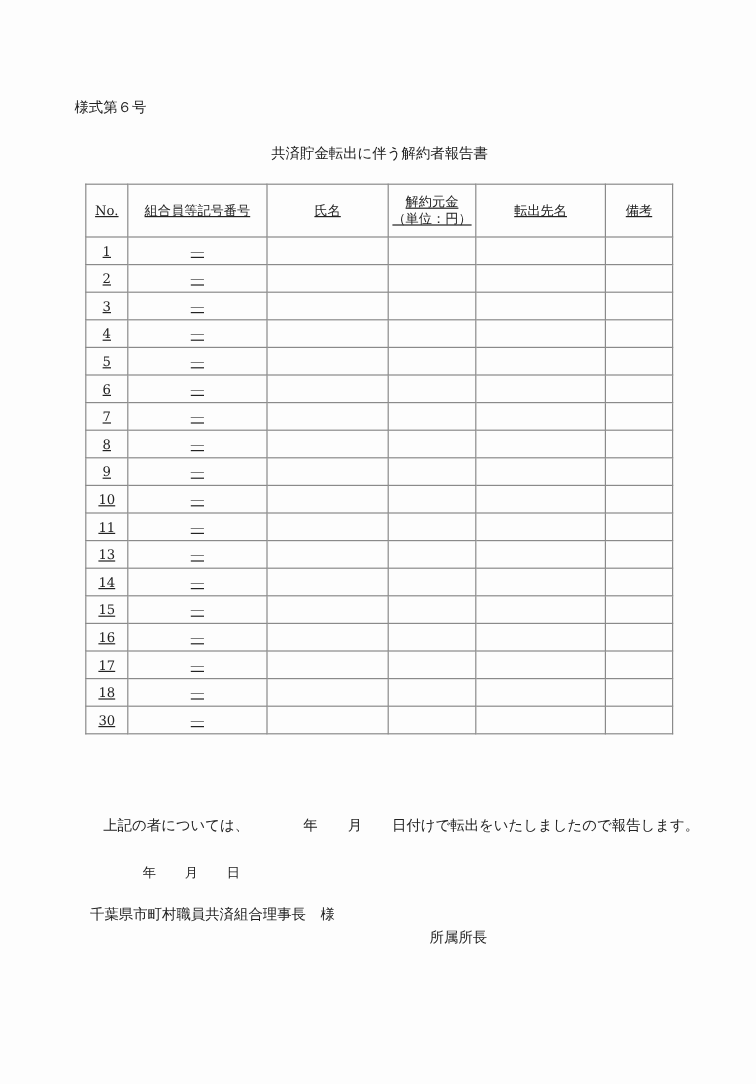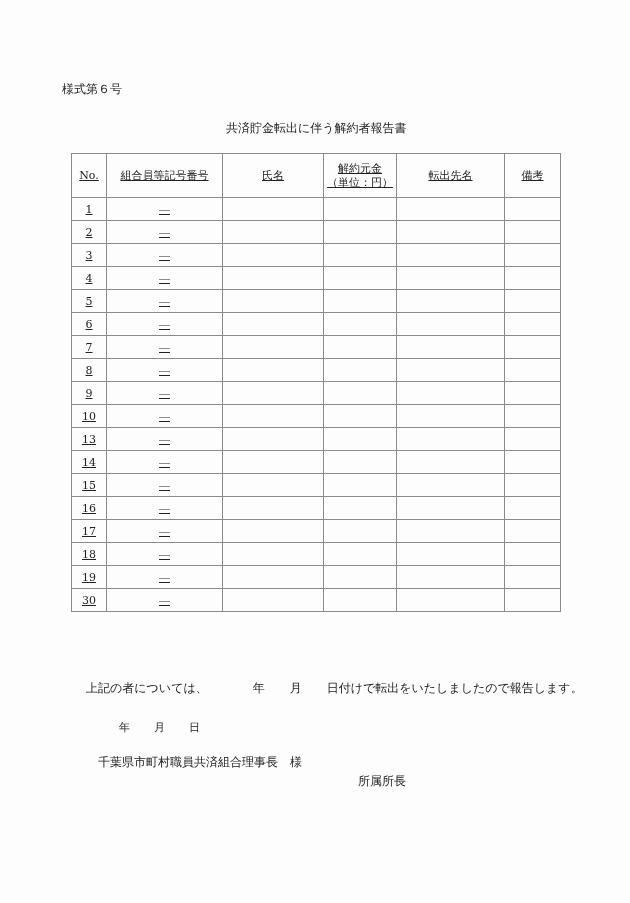--- a/index.html
+++ b/index.html
@@ -16,21 +16,21 @@
   }
   table.report td, table.report th {
     border:1px solid #8a8a8a; padding:0; text-align:center; font-weight:normal;
     overflow:hidden;
   }
   table.report th { height:43px; line-height:14px; }
   table.report td { height:22px; }
   .dash { color:#666; }
   .body-text { left:86px; top:680px; font-size:12px; }
   .date-line { left:119px; top:720px; font-size:11px; }
-  .addressee { left:98px; top:754px; font-size:12px; }
+  .addressee { left:75px; top:754px; font-size:12px; }
   .sender { left:358px; top:773px; font-size:12px; }
   .gap { display:inline-block; }
 </style>
 </head>
 <body>
 
 <div class="abs form-no">様式第６号</div>
 <div class="abs title">共済貯金転出に伴う解約者報告書</div>
 
 <table class="report">
@@ -130,20 +130,28 @@
       </tr>
       <tr>
         <td>10</td>
         <td class="dash">―</td>
         <td></td>
         <td></td>
         <td></td>
         <td></td>
       </tr>
       <tr>
+        <td>11</td>
+        <td class="dash">―</td>
+        <td></td>
+        <td></td>
+        <td></td>
+        <td></td>
+      </tr>
+      <tr>
         <td>13</td>
         <td class="dash">―</td>
         <td></td>
         <td></td>
         <td></td>
         <td></td>
       </tr>
       <tr>
         <td>14</td>
         <td class="dash">―</td>
@@ -171,28 +179,20 @@
       <tr>
         <td>17</td>
         <td class="dash">―</td>
         <td></td>
         <td></td>
         <td></td>
         <td></td>
       </tr>
       <tr>
         <td>18</td>
-        <td class="dash">―</td>
-        <td></td>
-        <td></td>
-        <td></td>
-        <td></td>
-      </tr>
-      <tr>
-        <td>19</td>
         <td class="dash">―</td>
         <td></td>
         <td></td>
         <td></td>
         <td></td>
       </tr>
       <tr>
         <td>30</td>
         <td class="dash">―</td>
         <td></td>

